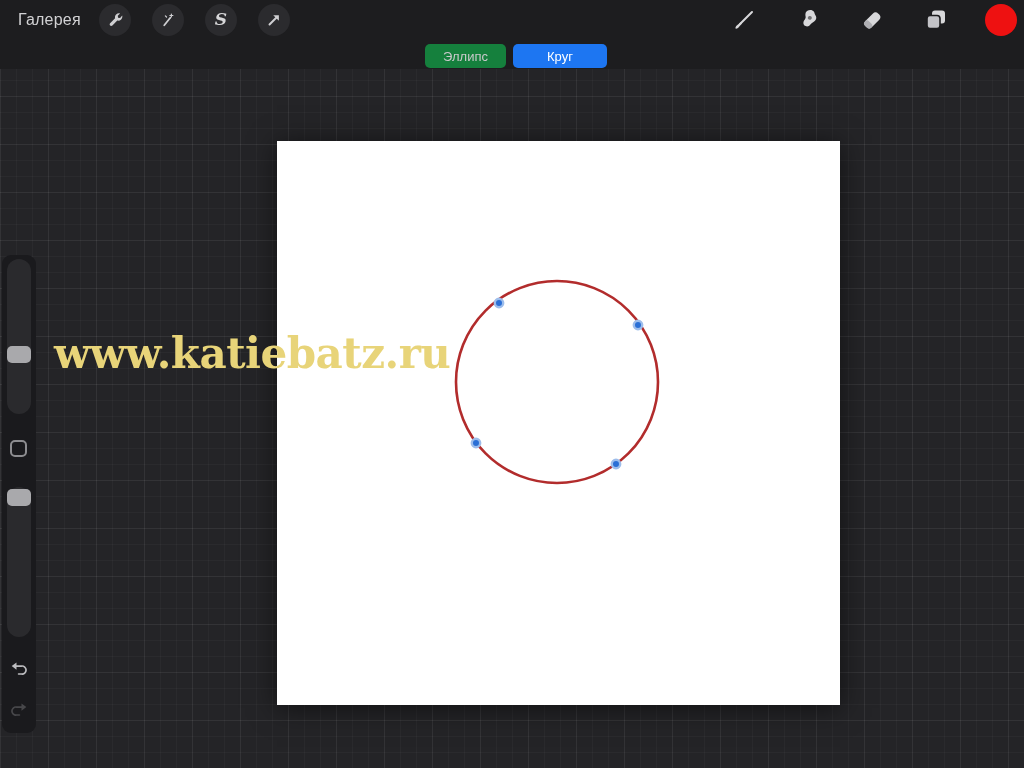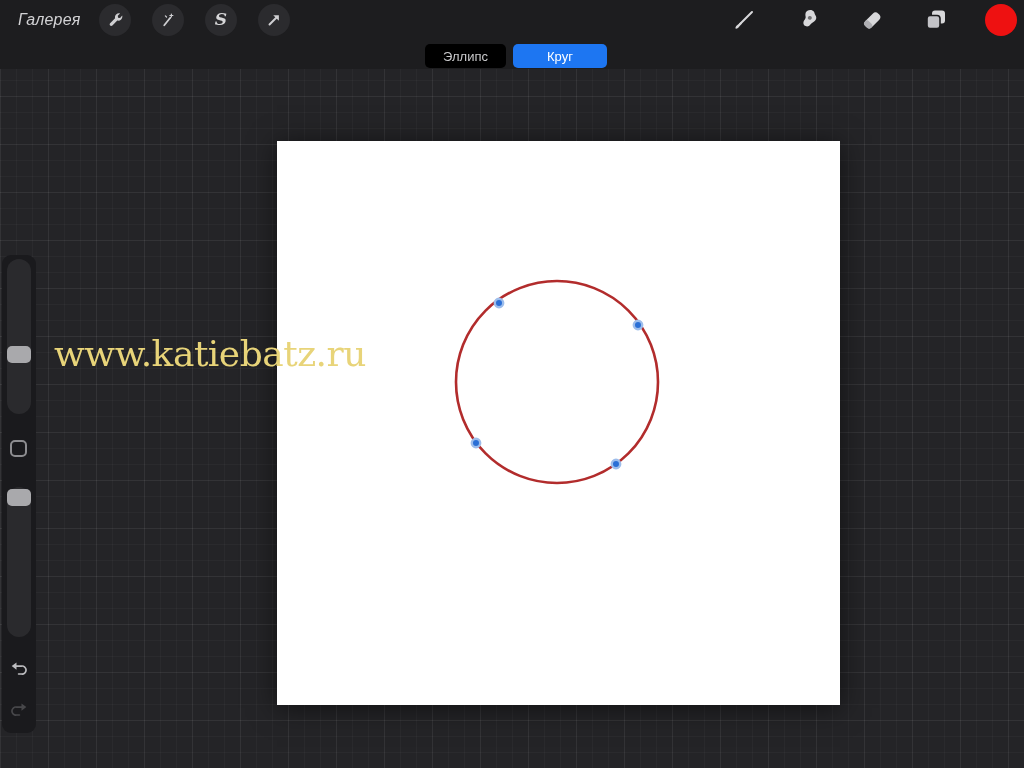--- a/index.html
+++ b/index.html
@@ -17,21 +17,21 @@
     background-size:48px 48px, 48px 48px, 16px 16px, 16px 16px;
   }
 
   
   .topbar {
     position:absolute; left:0; top:0; width:1024px; height:69px;
     background:#1d1d1f;
   }
   .gallery-label {
     position:absolute; left:18px; top:11px;
-    font-size:16px; color:#d2d2d4; letter-spacing:0.2px; cursor:default;font-style:italic;
+    font-size:16px; color:#d2d2d4; letter-spacing:0.2px; cursor:default;
   }
   .tool-btn {
     position:absolute; top:4px; width:32px; height:32px; border-radius:50%;
     background:#2b2b2e; display:flex; align-items:center; justify-content:center;
   }
   .tool-btn svg, .plain-tool svg { display:block; }
   .plain-tool {
     position:absolute; top:4px; width:32px; height:32px;
     display:flex; align-items:center; justify-content:center;
   }
@@ -39,35 +39,35 @@
     font-family:"DejaVu Serif", serif; font-style:italic; font-weight:bold;
     font-size:17px; color:#d6d6d8; transform:translateY(-1px);
   }
 
   
   .qs-btn {
     position:absolute; top:44px; height:24px; border-radius:5px;
     display:flex; align-items:center; justify-content:center;
     font-size:13px; cursor:pointer;
   }
-  .qs-ellipse { left:425px; width:81px; background:#000000; color:#c9c9cb; }
+  .qs-ellipse { left:425px; width:81px; background:#15803d; color:#c9c9cb; }
   .qs-circle  { left:513px; width:94px; background:#1d76f2; color:#ffffff; font-weight:normal; }
 
   
   .canvas {
     position:absolute; left:277px; top:141px; width:563px; height:564px;
     background:#ffffff; box-shadow:0 3px 26px rgba(0,0,0,0.55);
   }
   .canvas svg { position:absolute; left:0; top:0; }
 
   
   .watermark {
     position:absolute; left:54px; top:337px;
-    font-family:"DejaVu Serif", serif; font-weight:normal;
-    font-size:36px; line-height:34px; color:#e8d479;
+    font-family:"DejaVu Serif", serif; font-weight:bold;
+    font-size:42px; line-height:34px; color:#e8d479;
     letter-spacing:-0.5px; white-space:nowrap; pointer-events:none;
   }
 
   
   .sidebar {
     position:absolute; left:2px; top:255px; width:34px; height:478px;
     background:#1a1a1d; border-radius:9px;
   }
   .slider-track {
     position:absolute; left:5px; width:24px; background:#2a2a2d; border-radius:12px;

